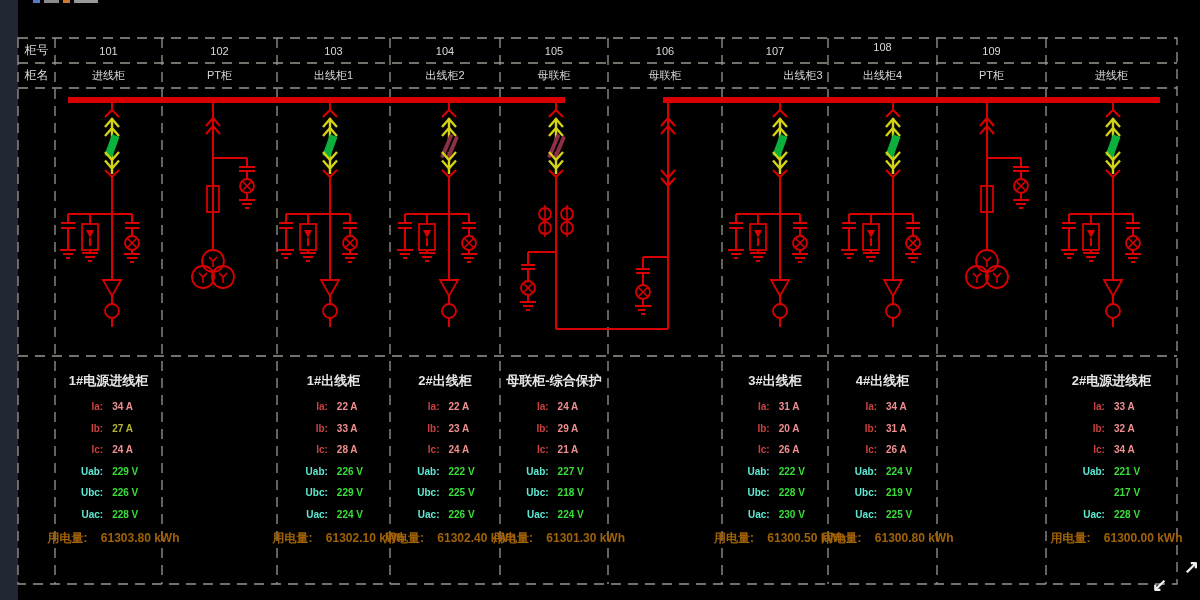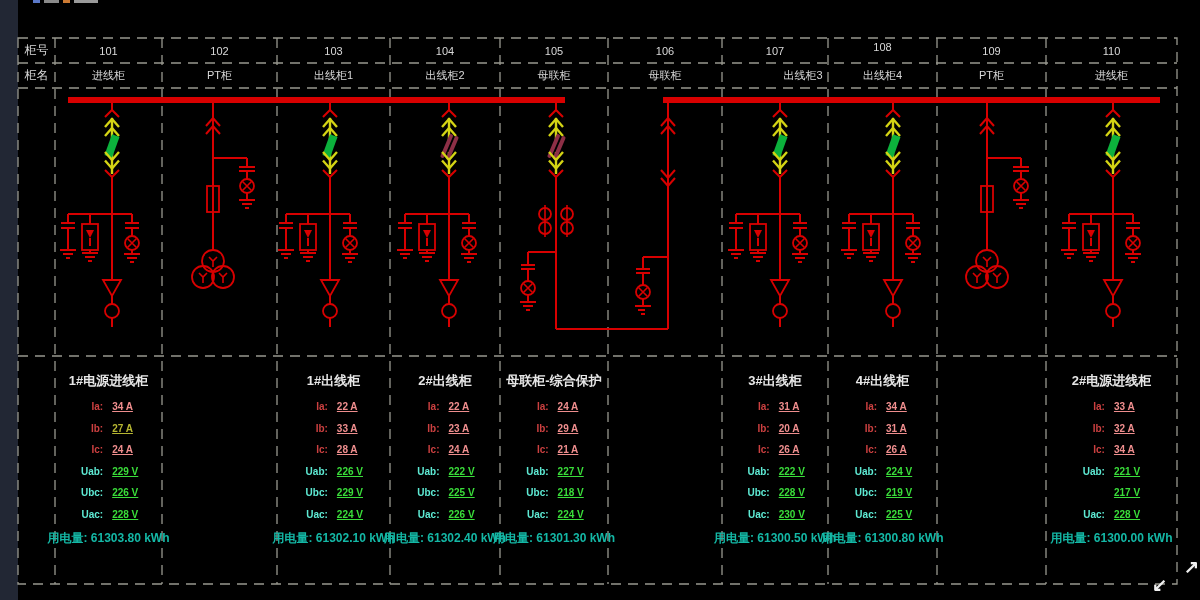--- a/index.html
+++ b/index.html
@@ -27,26 +27,26 @@
   
   .panel{position:absolute;top:355px;height:230px;font-weight:600;}
   .p1{left:55px;width:107px;}  .p2{left:277px;width:113px;} .p3{left:390px;width:110px;}
   .p4{left:500px;width:108px;} .p5{left:722px;width:106px;} .p6{left:828px;width:109px;}
   .p7{left:1046px;width:131px;}
   .pt{position:absolute;top:17px;left:0;right:0;text-align:center;color:#e6e6e6;
       font-size:13px;white-space:nowrap;}
   .pr{position:absolute;left:0;right:0;height:16px;display:flex;font-size:10px;white-space:nowrap;}
   .rA{top:46px}.rB{top:68px}.rC{top:89px}.rD{top:111px}.rE{top:132px}.rF{top:154px}
   .lb{width:45%;text-align:right;}
-  .vl{padding-left:9px;text-align:left;text-decoration:underline;}
+  .vl{padding-left:9px;text-align:left;}
   .c{color:#cc4040;} .cv{color:#ef8e8e;}
   .g{color:#5eead4;} .gv{color:#3ade3a;}
   .pe{position:absolute;top:175px;left:50%;transform:translateX(-50%);
       font-size:12px;color:#6262ea;white-space:nowrap;}
-  .pe span{color:#14b8a6;}
+  .pe span{color:#a16207;margin-left:10px;}
 
   
   .frag{position:absolute;top:0;left:30px;height:4px;}
   .frag i{position:absolute;top:0;height:3px;display:block;}
   .f1{left:3px;width:7px;background:#5b79c9;}
   .f2{left:14px;width:15px;background:#8a8a8a;}
   .f3{left:33px;width:7px;background:#cc7a33;}
   .f4{left:44px;width:24px;background:#9a9a9a;}
 
   
@@ -206,21 +206,20 @@
 
   <div class="hc" style="left:55px;top:38px;width:107px;height:25px">101</div>
   <div class="hc" style="left:162px;top:38px;width:115px;height:25px">102</div>
   <div class="hc" style="left:277px;top:38px;width:113px;height:25px">103</div>
   <div class="hc" style="left:390px;top:38px;width:110px;height:25px">104</div>
   <div class="hc" style="left:500px;top:38px;width:108px;height:25px">105</div>
   <div class="hc" style="left:608px;top:38px;width:114px;height:25px">106</div>
   <div class="hc" style="left:722px;top:38px;width:106px;height:25px">107</div>
   <div class="hc" style="left:828px;top:34px;width:109px;height:25px">108</div>
   <div class="hc" style="left:937px;top:38px;width:109px;height:25px">109</div>
-  <div class="hc" style="left:1046px;top:38px;width:131px;height:25px">110</div>
 
   <div class="hc" style="left:55px;top:63px;width:107px;height:25px">进线柜</div>
   <div class="hc" style="left:162px;top:63px;width:115px;height:25px">PT柜</div>
   <div class="hc" style="left:277px;top:63px;width:113px;height:25px">出线柜1</div>
   <div class="hc" style="left:390px;top:63px;width:110px;height:25px">出线柜2</div>
   <div class="hc" style="left:500px;top:63px;width:108px;height:25px">母联柜</div>
   <div class="hc" style="left:608px;top:63px;width:114px;height:25px">母联柜</div>
   <div class="hc" style="left:750px;top:63px;width:106px;height:25px">出线柜3</div>
   <div class="hc" style="left:828px;top:63px;width:109px;height:25px">出线柜4</div>
   <div class="hc" style="left:937px;top:63px;width:109px;height:25px">PT柜</div>

